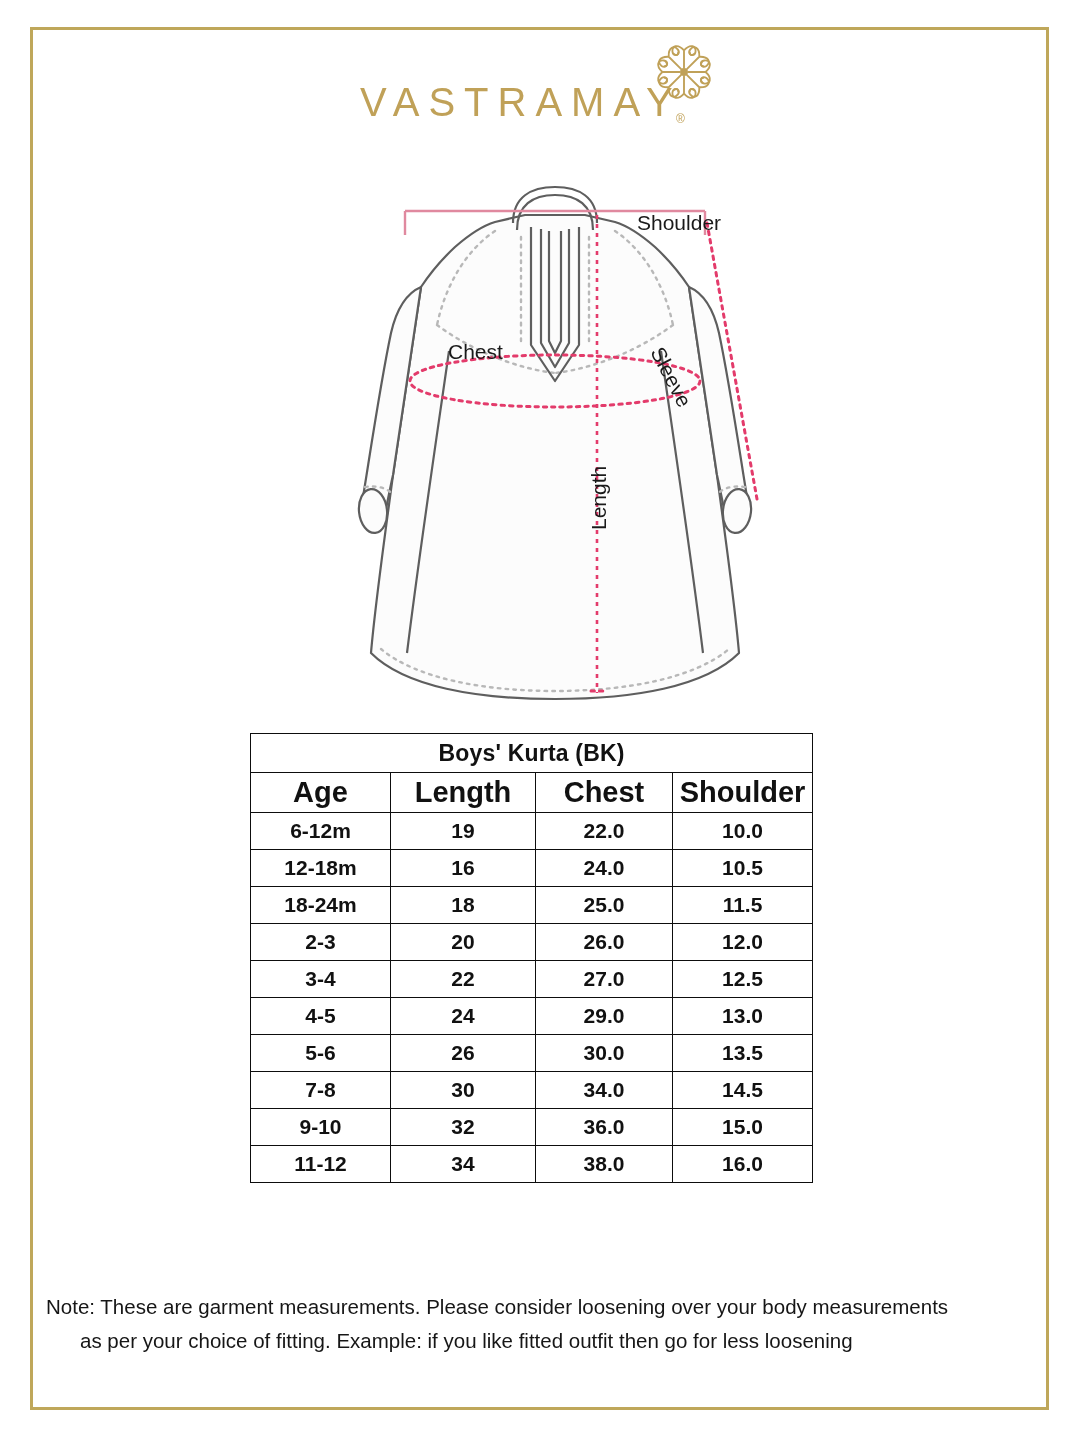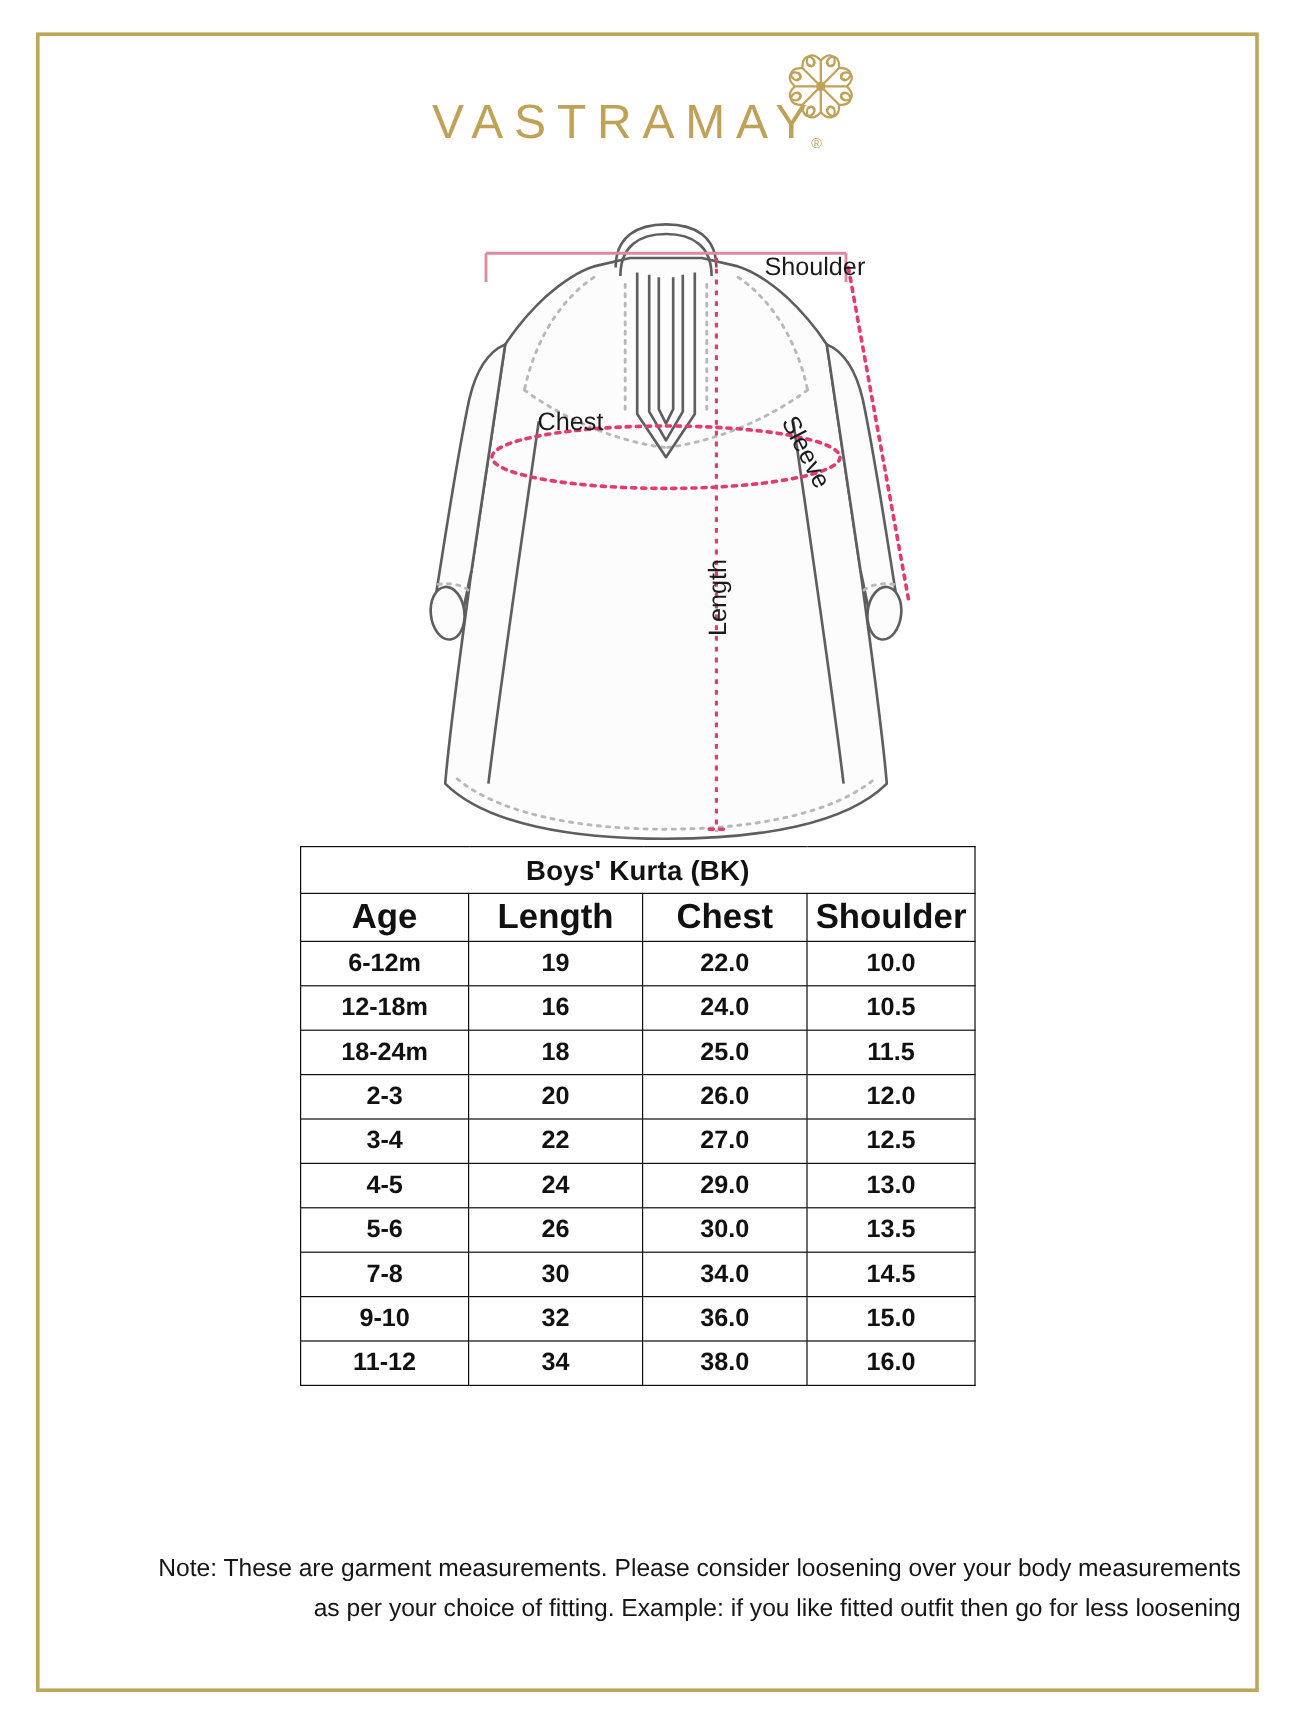--- a/index.html
+++ b/index.html
@@ -103,21 +103,21 @@
   #label-length {
     left: 242px; top: 355px;
     transform: rotate(-90deg);
     transform-origin: left top;
   }
 
   
   #size-table {
     position: absolute;
     left: 250px;
-    top: 705px;
+    top: 733px;
     width: 562px;
     border-collapse: collapse;
     table-layout: fixed;
     background: #fff;
   }
   #size-table td, #size-table th {
     border: 1.6px solid #0d0d0d;
     text-align: center;
     color: #111111;
     font-family: "Liberation Sans", sans-serif;
@@ -148,21 +148,21 @@
   col.c-length   { width: 145px; }
   col.c-chest    { width: 137px; }
   col.c-shoulder { width: 140px; }
 
   
   #note {
     position: absolute;
     left: 46px;
     top: 1290px;
     width: 988px;
-    text-align: right;
+    text-align: left;
     font-family: "Liberation Sans", sans-serif;
     font-size: 20.5px;
     color: #161616;
     line-height: 34px;
   }
   #note .nl2 { display: block; padding-left: 34px; }
 </style>
 </head>
 <body>
 

